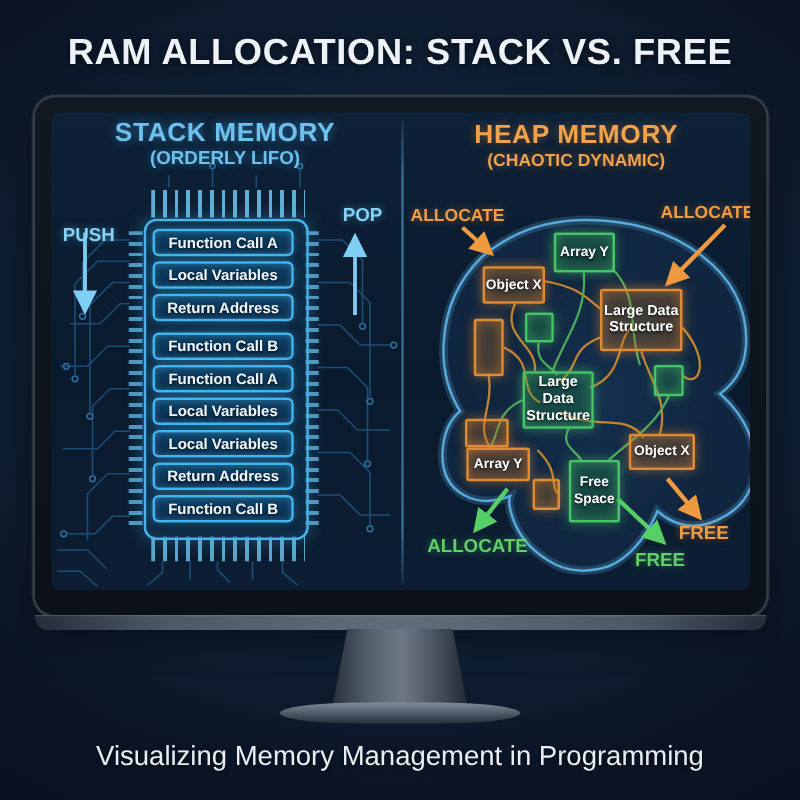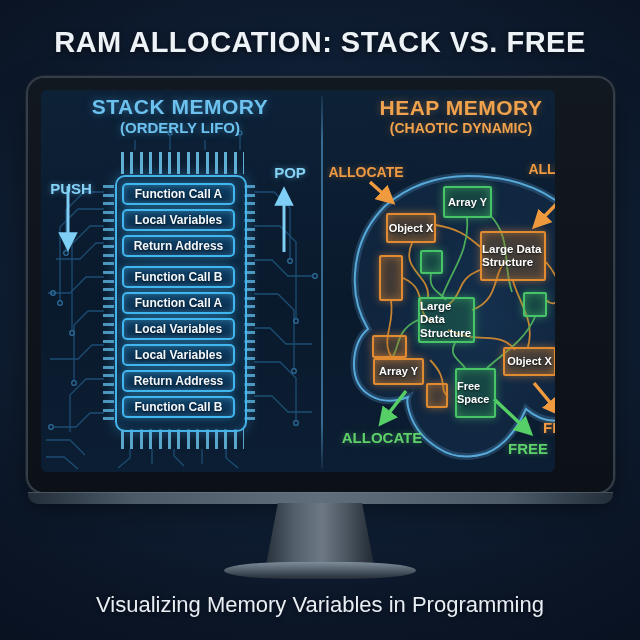--- a/index.html
+++ b/index.html
@@ -9,21 +9,21 @@
   .title{position:absolute;left:0;top:26px;width:640px;text-align:center;
     color:#edf2f6;font-size:29px;font-weight:bold;letter-spacing:.5px;
     text-shadow:0 2px 6px rgba(0,0,0,.6);}
   .caption{position:absolute;left:0;top:592px;width:640px;text-align:center;
     color:#e9eef3;font-size:22px;font-weight:400;text-shadow:0 1px 4px rgba(0,0,0,.5);}
 
   
   .monitor{position:absolute;left:28px;top:78px;width:585px;height:414px;
     background:linear-gradient(180deg,#121820,#0c1117);border-radius:16px;
     box-shadow:0 0 0 2px #333e4a, 0 0 0 3px #1a222c, 0 14px 30px rgba(0,0,0,.55);}
-  .screen{position:absolute;left:13px;top:12px;width:514px;height:382px;border-radius:6px;overflow:hidden;
+  .screen{position:absolute;left:13px;top:12px;width:559px;height:382px;border-radius:6px;overflow:hidden;
     background:linear-gradient(180deg,#0d2137 0%,#0a1a2d 55%,#0c1e33 100%);}
   .edge-strip{position:absolute;left:28px;top:492px;width:585px;height:12px;border-radius:0 0 10px 10px;
     background:linear-gradient(90deg,#232e39 0%,#4c5a68 18%,#606e7c 50%,#4c5a68 82%,#232e39 100%);
     box-shadow:inset 0 1px 0 #79879465;}
   .stand-neck{position:absolute;left:266px;top:503px;width:108px;height:62px;
     background:linear-gradient(90deg,#28313c,#55626e 28%,#6d7884 52%,#49545f 76%,#212933);
     clip-path:polygon(11% 0,89% 0,100% 100%,0 100%);}
   .stand-base{position:absolute;left:224px;top:562px;width:192px;height:17px;border-radius:96px/12px;
     background:linear-gradient(180deg,#7e8c99,#4b5763 55%,#242d37);}
 
@@ -61,21 +61,21 @@
   .pins-right{left:244px;top:185px;width:11px;height:240px;
     background:repeating-linear-gradient(180deg,rgba(100,190,235,.75) 0 3px,transparent 3px 8.6px);}
 
   .divider{left:321px;top:96px;width:2px;height:372px;
     background:linear-gradient(180deg,rgba(90,170,220,.1),rgba(90,170,220,.55) 12%,rgba(90,170,220,.55) 88%,rgba(90,170,220,.1));}
 
   
   .glow-heap{left:345px;top:165px;width:270px;height:300px;
     background:radial-gradient(closest-side,rgba(60,140,210,.16),rgba(60,140,210,0) 75%);}
   .hbox{box-sizing:border-box;border-radius:2px;color:#fff;font-weight:bold;font-size:11px;line-height:1.15;
-    display:flex;align-items:center;justify-content:center;
+    display:flex;align-items:center;justify-content:center;text-align:center;
     text-shadow:0 1px 2px rgba(0,0,0,.7);}
   .hbox.orange{border:2px solid #e08a32;background:rgba(180,105,30,.30);
     box-shadow:0 0 9px rgba(235,145,55,.5), inset 0 0 10px rgba(235,145,55,.45);}
   .hbox.green{border:2px solid #47c468;background:rgba(35,140,70,.30);
     box-shadow:0 0 9px rgba(80,210,110,.5), inset 0 0 10px rgba(80,210,110,.45);}
 </style>
 </head>
 <body>
 
 <div class="page">
@@ -239,15 +239,15 @@
       <div class="abs center lbl lbl-green" style="left:487px;top:358px;font-size:15px;">FREE</div>
       <div class="abs center lbl lbl-orange" style="left:522px;top:337px;font-size:15px;">FREE</div>
 
     </div>
   </div>
 
   <div class="edge-strip"></div>
   <div class="stand-neck"></div>
   <div class="stand-base"></div>
 
-  <div class="caption">Visualizing Memory Variables in Programming</div>
+  <div class="caption">Visualizing Memory Management in Programming</div>
 
 </div>
 
 </body></html>

